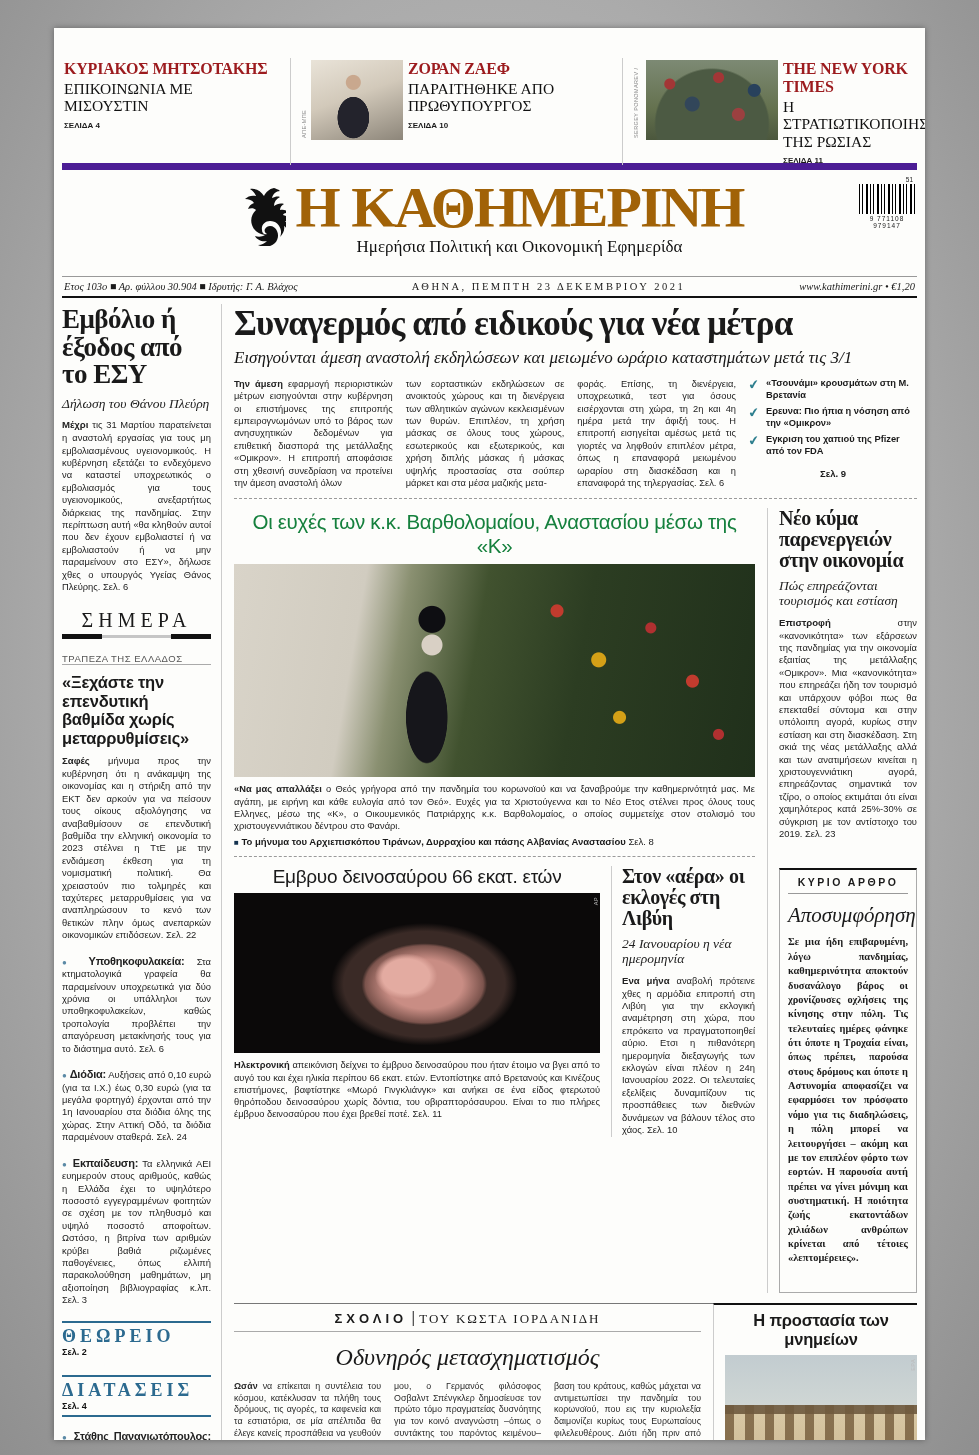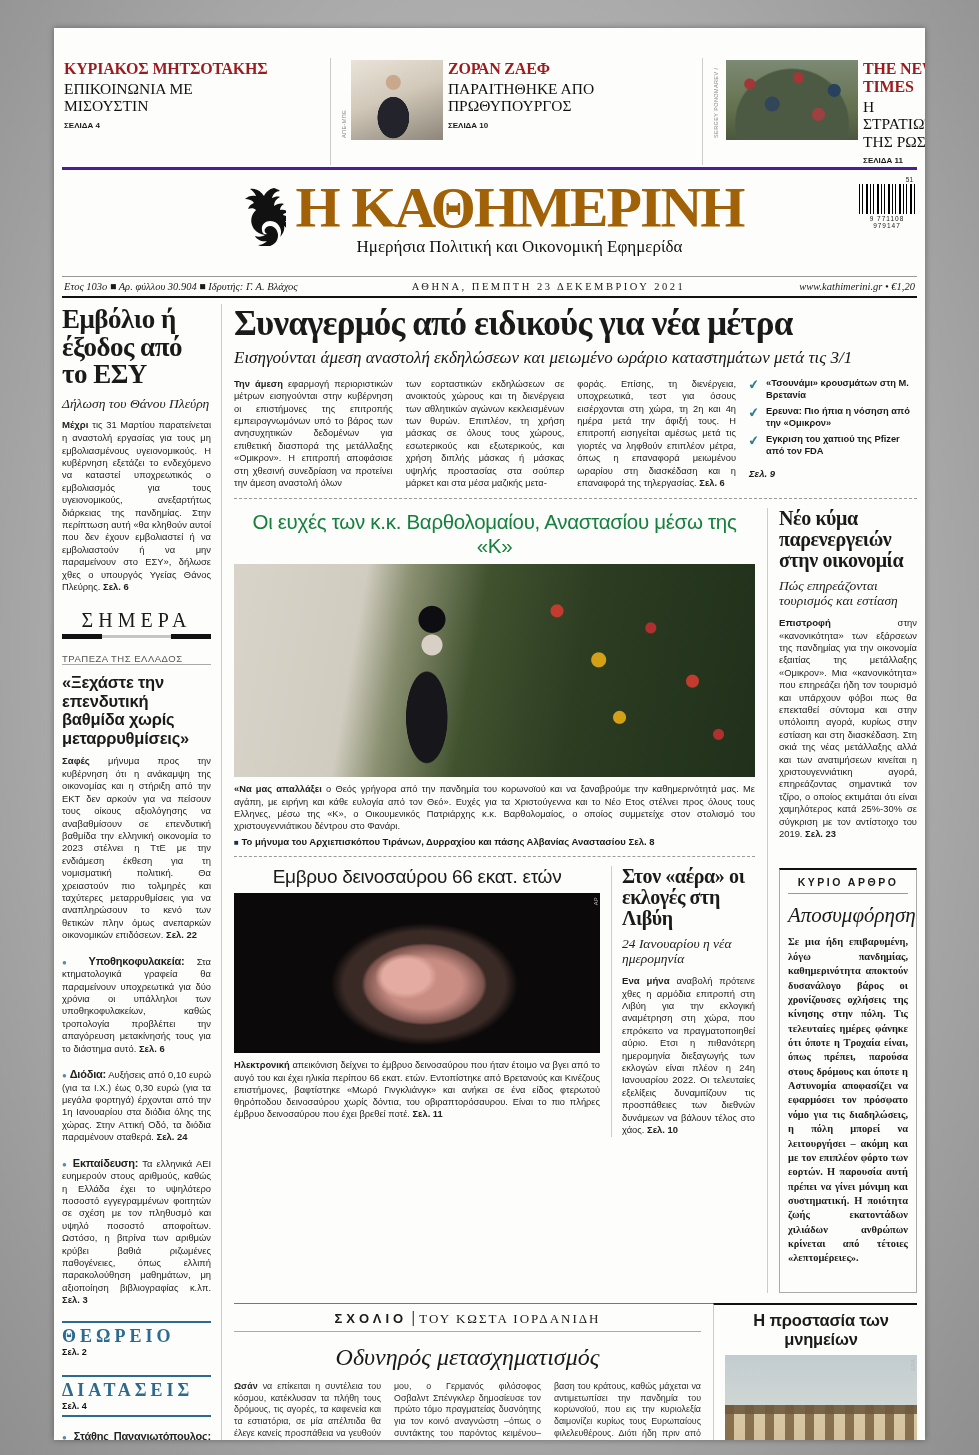--- a/index.html
+++ b/index.html
@@ -9,21 +9,21 @@
     background: radial-gradient(ellipse at 50% 45%, #c6c6c6 0%, #ababab 60%, #8f8f8f 100%);
     position:relative; color:#1a1a1a;
   }
   .serif { font-family:"Liberation Serif","DejaVu Serif",serif; }
   .page {
     position:absolute; left:54px; top:28px; width:871px; height:1412px;
     background:#fdfdfb; box-shadow:0 0 6px rgba(0,0,0,.35);
     padding:30px 8px 0 8px; overflow:hidden;
   }
   
-  .teasers { display:grid; grid-template-columns:228px 332px 1fr; border-bottom:3px solid #4c1d95; padding-bottom:10px; height:112px;gap:40px; }
+  .teasers { display:grid; grid-template-columns:228px 332px 1fr; border-bottom:7px solid #4c1d95; padding-bottom:10px; height:112px; }
   .teaser { padding:2px 10px 0 2px; }
   .teaser + .teaser { border-left:1px solid #ccc; padding-left:10px; }
   .teaser-title { font-family:"Liberation Serif","DejaVu Serif",serif; font-weight:bold; font-size:16px; color:#9c1b1e; letter-spacing:-.2px; }
   .teaser-sub { font-family:"Liberation Serif","DejaVu Serif",serif; font-size:15.5px; line-height:1.12; margin-top:2px; color:#111; }
   .teaser-page { font-size:8px; font-weight:bold; margin-top:6px; }
   .t-photo-row { display:flex; gap:5px; }
   .vcredit { writing-mode:vertical-rl; transform:rotate(180deg); font-size:5.5px; color:#8a8a8a; letter-spacing:.4px; line-height:1.2; max-height:78px; overflow:hidden; }
   .tp2 { width:92px; height:80px; flex:0 0 auto;
     background:
       radial-gradient(circle at 46% 28%, #c9a88e 0 7px, rgba(0,0,0,0) 8px),
@@ -77,21 +77,21 @@
   .bluebox .bb-title { font-family:"Liberation Serif","DejaVu Serif",serif; font-weight:bold; font-size:18px; letter-spacing:4px; color:#2c6a8f; }
   .bluebox .bb-page { font-size:9px; font-weight:bold; color:#111; }
   
   .lead-head { font-family:"Liberation Serif","DejaVu Serif",serif; font-weight:bold; font-size:35px; letter-spacing:-.8px; line-height:1; margin-top:2px; }
   .lead-deck { font-family:"Liberation Serif","DejaVu Serif",serif; font-style:italic; font-size:17px; margin-top:7px; color:#161616; }
   .lead-cols { display:grid; grid-template-columns:1fr 1fr 1fr 168px; gap:13px; margin-top:10px; }
   .lead-col { font-size:9.3px; line-height:1.33; text-align:justify; color:#222; }
   .checks { font-size:9.3px; }
   .check-item { display:flex; gap:5px; margin-bottom:5px; font-weight:bold; line-height:1.25; }
   .check-glyph { color:#2e7f8e; font-size:13px; line-height:1; transform:rotate(-8deg); flex:0 0 12px; }
-  .checks-page { text-align:left; font-weight:bold; font-size:9.5px; margin-top:10px;font-style:italic; }
+  .checks-page { text-align:center; font-weight:bold; font-size:9.5px; margin-top:10px; }
   .dashed { border-top:1px dashed #9a9a9a; margin:9px 0; }
   
   .middle { display:grid; grid-template-columns:1fr 150px; }
   .center { padding-right:12px; }
   .rail { border-left:1px solid #ccc; padding-left:11px; }
   .pat-head { font-size:20.5px; text-align:center; letter-spacing:-.3px; color:#15803d; margin-top:2px; }
   .photo-main { height:213px; margin-top:6px; position:relative;
     background:
       radial-gradient(circle at 62% 22%, #c23b2e 0 6px, rgba(0,0,0,0) 7px),
       radial-gradient(circle at 70% 45%, #d4a017 0 7px, rgba(0,0,0,0) 8px),
@@ -134,21 +134,21 @@
   .sch-col { font-size:8.9px; line-height:1.33; text-align:justify; color:#2a2a2a; }
   .monuments { border-top:2px solid #111; border-left:1px solid #ccc; padding:6px 0 0 11px; }
   .mon-head { font-size:16.5px; font-weight:bold; letter-spacing:-.2px; text-align:center; }
   .photo-mon { height:148px; margin-top:6px; position:relative;
     background:
       linear-gradient(rgba(0,0,0,0) 0 34%, rgba(111,90,62,.9) 34% 40%, rgba(0,0,0,0) 40%),
       repeating-linear-gradient(90deg, rgba(122,97,64,.85) 0 9px, rgba(214,193,156,.35) 9px 20px),
       linear-gradient(180deg,#c3cdd1 0 36%,#d9cba8 40%,#c2ab81 100%); }
   .photo-mon .mask-sky { position:absolute; top:0; left:0; right:0; height:34%; background:linear-gradient(180deg,#c2ccd0,#cfd6d4); }
   .pv-credit { position:absolute; right:1px; top:4px; writing-mode:vertical-rl; transform:rotate(180deg); font-size:5.5px; color:#bbb; letter-spacing:.4px; }
-  .pgref { font-weight:bold; }
+  .pgref { font-weight:normal; }
   a.url { color:inherit; text-decoration:none; }
 </style>
 </head>
 <body>
 
 <div class="page">
 
   <div class="teasers">
     <div class="teaser">
       <div class="teaser-title">ΚΥΡΙΑΚΟΣ ΜΗΤΣΟΤΑΚΗΣ</div>

